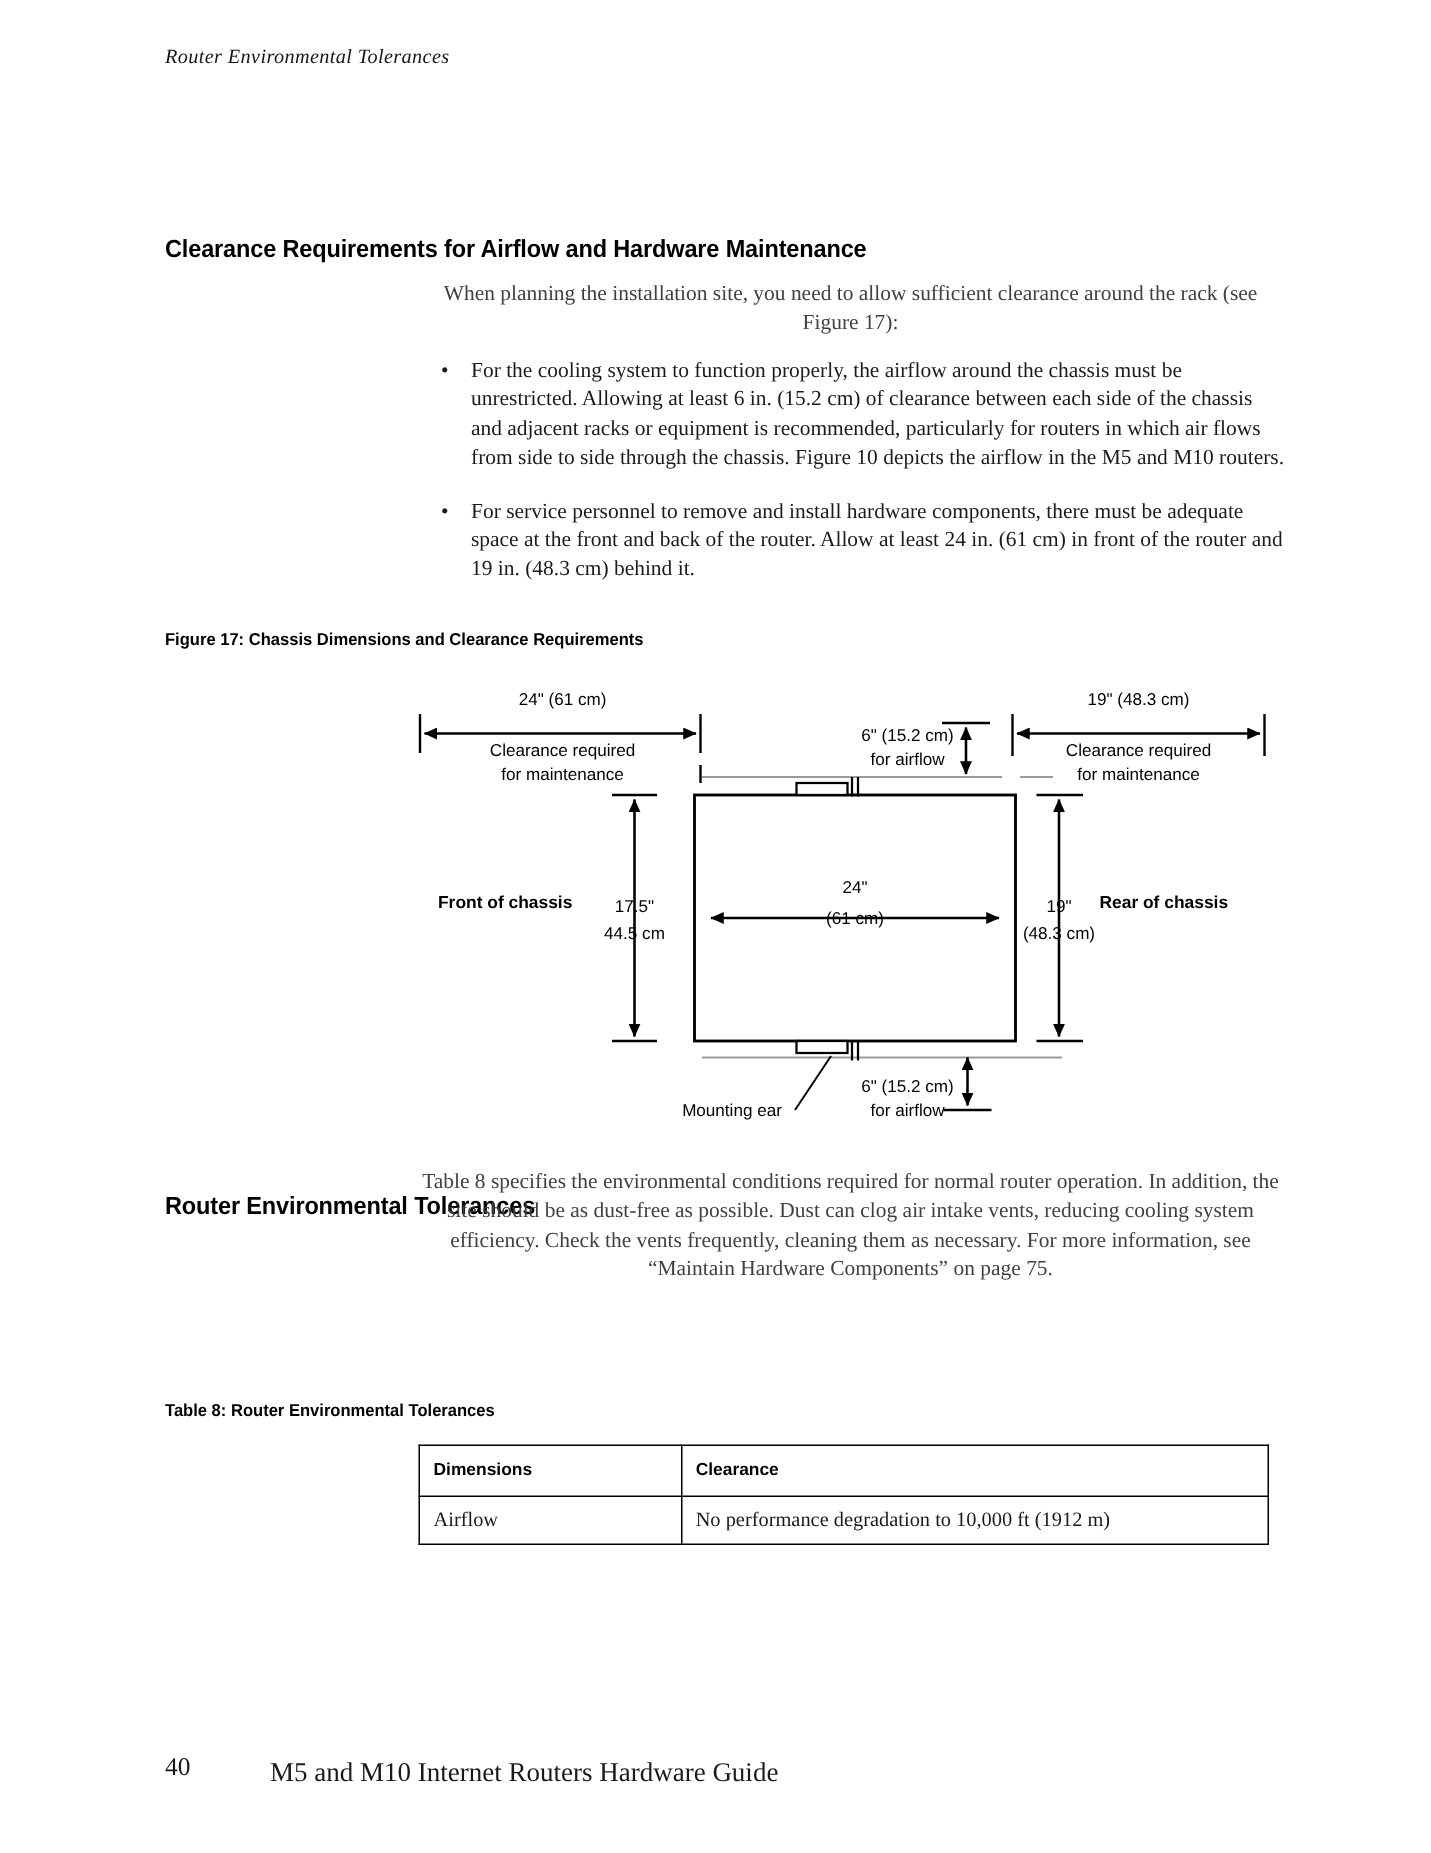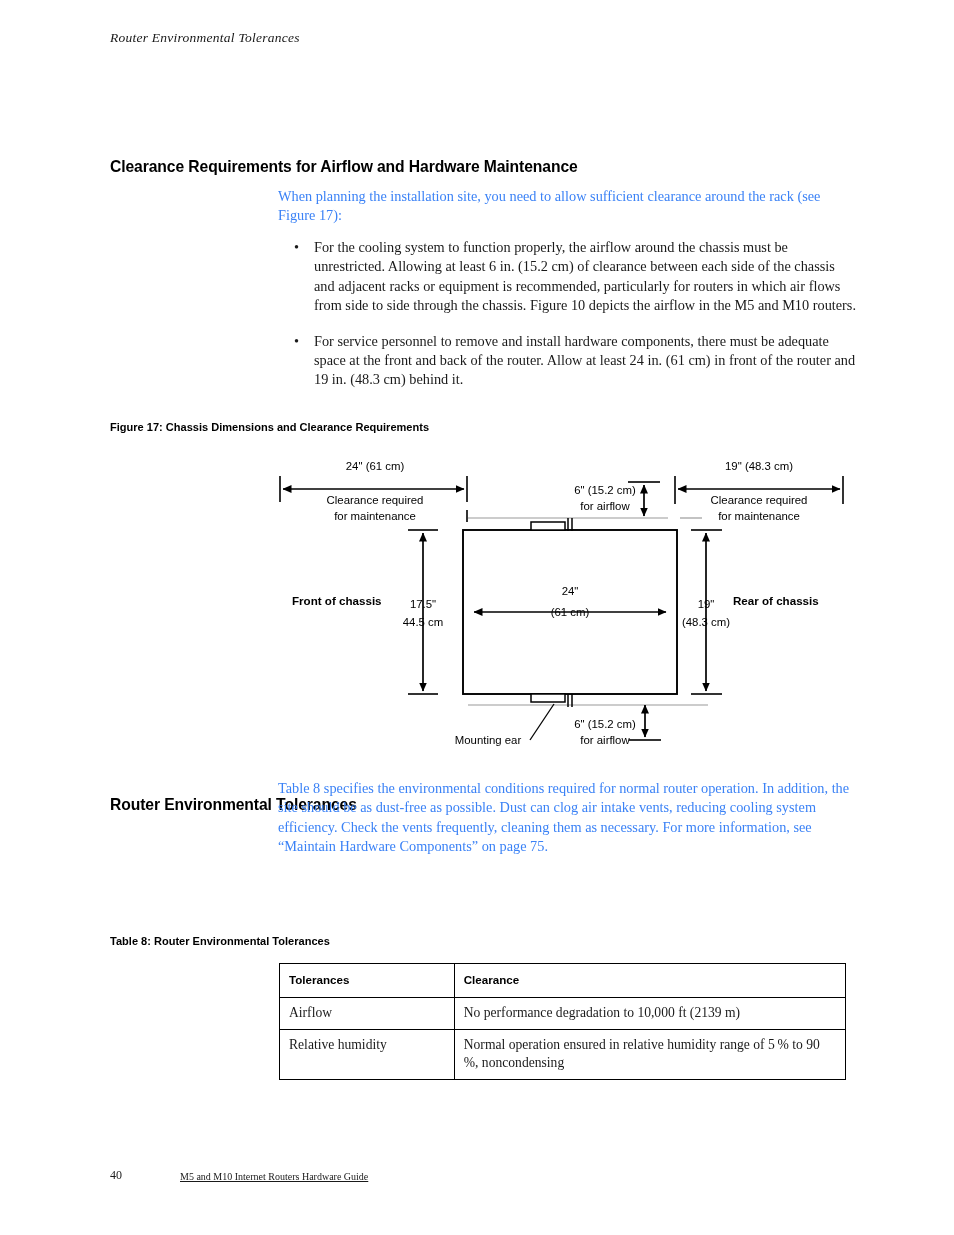--- a/index.html
+++ b/index.html
@@ -61,22 +61,22 @@
   #table-caption  { top: 935px; }
 
   
   .body-block {
     position: absolute;
     left: 278px;
     width: 578px;
     font-family: "Liberation Serif", serif;
     font-size: 14.3px;
     line-height: 19.4px;
-    color: #3b82f6;
-    text-align: left;
+    color: #404040;
+    text-align: center;
   }
   #intro-para { top: 187px; }
   #tolerances-para { top: 779px; }
 
   
   .bullet-list {
     position: absolute;
     left: 292px;
     top: 238px;
     width: 566px;
@@ -148,31 +148,30 @@
   }
   #env-table col.c1 { width: 175px; }
   #env-table col.c2 { width: 392px; }
 
   
   .footer-pageno {
     position: absolute;
     left: 110px;
     top: 1168px;
     font-family: "Liberation Serif", serif;
-    font-size: 12px;
+    font-size: 17px;
     color: #1a1a1a;
   }
   .footer-title {
     position: absolute;
     left: 180px;
     top: 1171px;
     font-family: "Liberation Serif", serif;
-    font-size: 10px;
-    color: #1a1a1a;
-    text-decoration: underline;
+    font-size: 18px;
+    color: #1a1a1a;
   }
 </style>
 </head>
 <body>
 
 <div class="page">
 
   <div class="running-header">Router Environmental Tolerances</div>
 
   <h1 class="h1" id="heading-clearance">Clearance Requirements for Airflow and Hardware Maintenance</h1>
@@ -288,32 +287,28 @@
 
   <div class="caption" id="table-caption">Table 8: Router Environmental Tolerances</div>
 
   <table id="env-table">
     <colgroup>
         <col class="c1">
         <col class="c2">
       </colgroup>
     <thead>
       <tr>
-        <th>Tolerances</th>
+        <th>Dimensions</th>
         <th>Clearance</th>
       </tr>
     </thead>
     <tbody>
       <tr>
         <td>Airflow</td>
-        <td>No performance degradation to 10,000 ft (2139 m)</td>
-      </tr>
-      <tr>
-        <td>Relative humidity</td>
-        <td>Normal operation ensured in relative humidity range of 5 % to 90 %, noncondensing</td>
+        <td>No performance degradation to 10,000 ft (1912 m)</td>
       </tr>
     </tbody>
   </table>
 
   <div class="footer-pageno">40</div>
   <div class="footer-title">M5 and M10 Internet Routers Hardware Guide</div>
 
 </div>
 
 </body></html>

